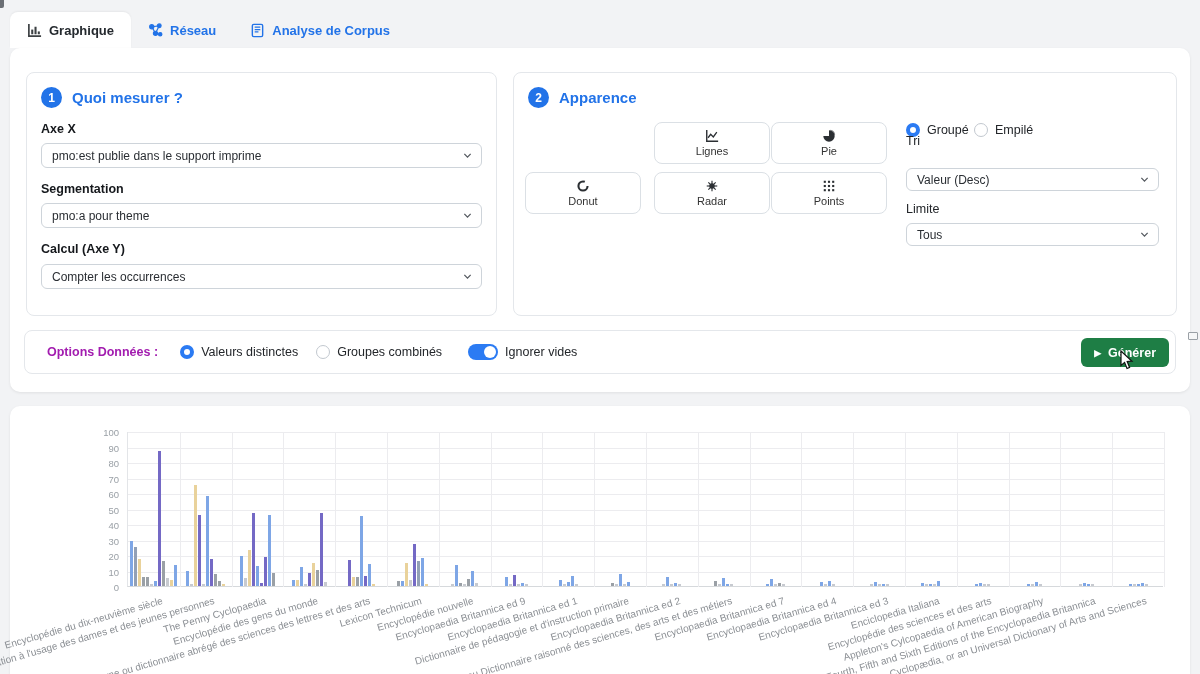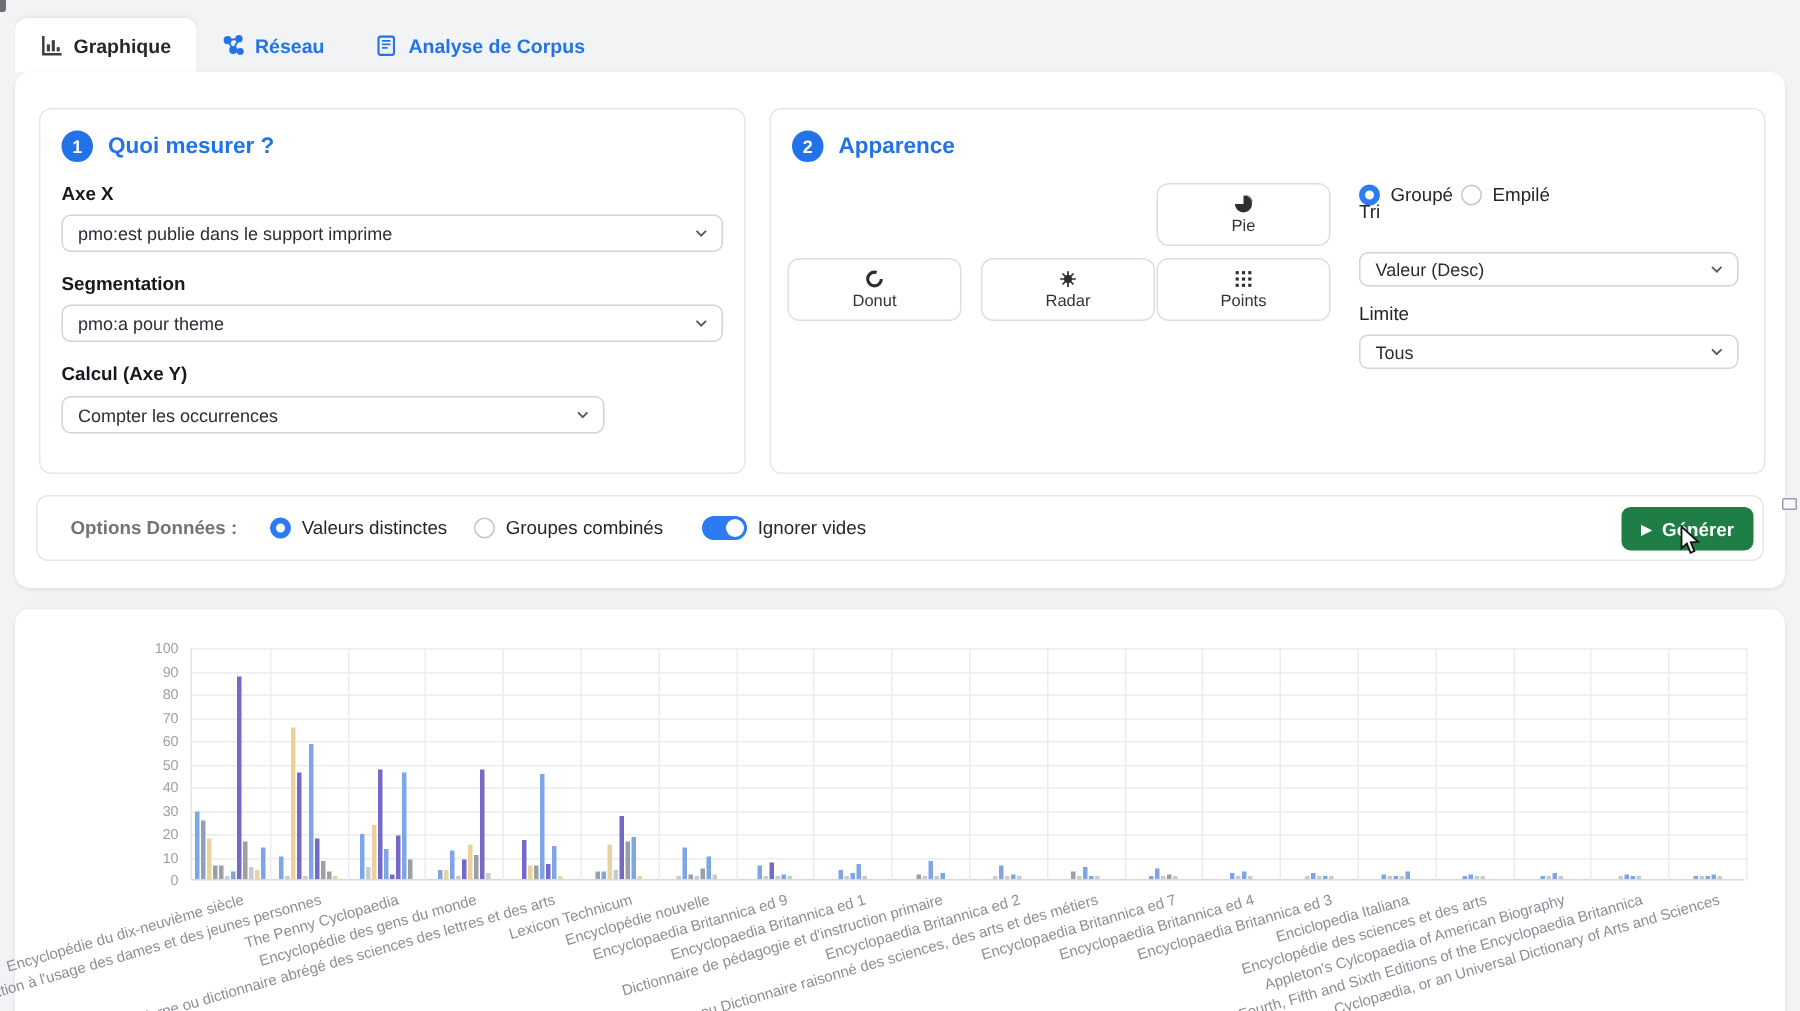--- a/index.html
+++ b/index.html
@@ -154,34 +154,43 @@
         </svg>
     </div>
     <div class="field-label" style="left:14px; top:109px;">Segmentation</div>
     <div class="select" style="left:14px; top:130px; width:441px;">
       <span>pmo:a pour theme</span>
       <svg class="chev" viewBox="0 0 10 10">
           <path d="M1.5 3.2 5 6.8 8.5 3.2" stroke="currentColor" stroke-width="1.4" fill="none"></path>
         </svg>
     </div>
     <div class="field-label" style="left:14px; top:169px;">Calcul (Axe Y)</div>
-    <div class="select" style="left:14px; top:191px; width:362px;">
+    <div class="select" style="left:14px; top:191px; width:441px;">
       <span>Compter les occurrences</span>
       <svg class="chev" viewBox="0 0 10 10">
           <path d="M1.5 3.2 5 6.8 8.5 3.2" stroke="currentColor" stroke-width="1.4" fill="none"></path>
         </svg>
     </div>
   </div>
 
   <div class="panel" style="left:503px; top:24px; width:664px; height:244px;">
     <div class="panel-head">
       <span class="badge">2</span>
       <span class="panel-title">Apparence</span>
     </div>
 
+    <div class="ct-btn" style="left:140px; top:49px;">
+      <span class="cticon">
+          <svg viewBox="0 0 16 16" width="14" height="14">
+            <path d="M2 1v13h13" stroke="currentColor" stroke-width="1.6" fill="none"></path>
+            <path d="M3.5 10 6.5 6l3 3 4-5.5" stroke="currentColor" stroke-width="1.5" fill="none"></path>
+          </svg>
+        </span>
+      <span class="ct-label">Lignes</span>
+    </div>
     <div class="ct-btn" style="left:11px; top:99px;">
       <span class="cticon">
           <svg viewBox="0 0 16 16" width="14" height="14">
             <circle cx="8" cy="8" r="5.2" fill="none" stroke="currentColor" stroke-width="2.4" stroke-dasharray="26 7"></circle>
           </svg>
         </span>
       <span class="ct-label">Donut</span>
     </div>
     <div class="ct-btn" style="left:257px; top:49px;">
       <span class="cticon">
@@ -245,21 +254,21 @@
     <div class="field-label" style="left:392px; top:129px; font-weight:normal; color:#23262a;">Limite</div>
     <div class="select" style="left:392px; top:150px; width:253px; height:23px;">
       <span>Tous</span>
       <svg class="chev" viewBox="0 0 10 10">
           <path d="M1.5 3.2 5 6.8 8.5 3.2" stroke="currentColor" stroke-width="1.4" fill="none"></path>
         </svg>
     </div>
   </div>
 
   <div class="options-card">
-    <span style="margin-left:22px; font-size:12.5px; font-weight:bold; color:#737373;">Options Données :</span>
+    <span style="margin-left:22px; font-size:12.5px; font-weight:bold; color:#a21caf;">Options Données :</span>
     <div class="radio-row" style="position:static; margin-left:22px;">
       <span class="radio checked"></span>
       <span class="radio-label">Valeurs distinctes</span>
     </div>
     <div class="radio-row" style="position:static; margin-left:18px;">
       <span class="radio"></span>
       <span class="radio-label">Groupes combinés</span>
     </div>
     <div class="radio-row" style="position:static; margin-left:26px;">
       <span class="toggle">

